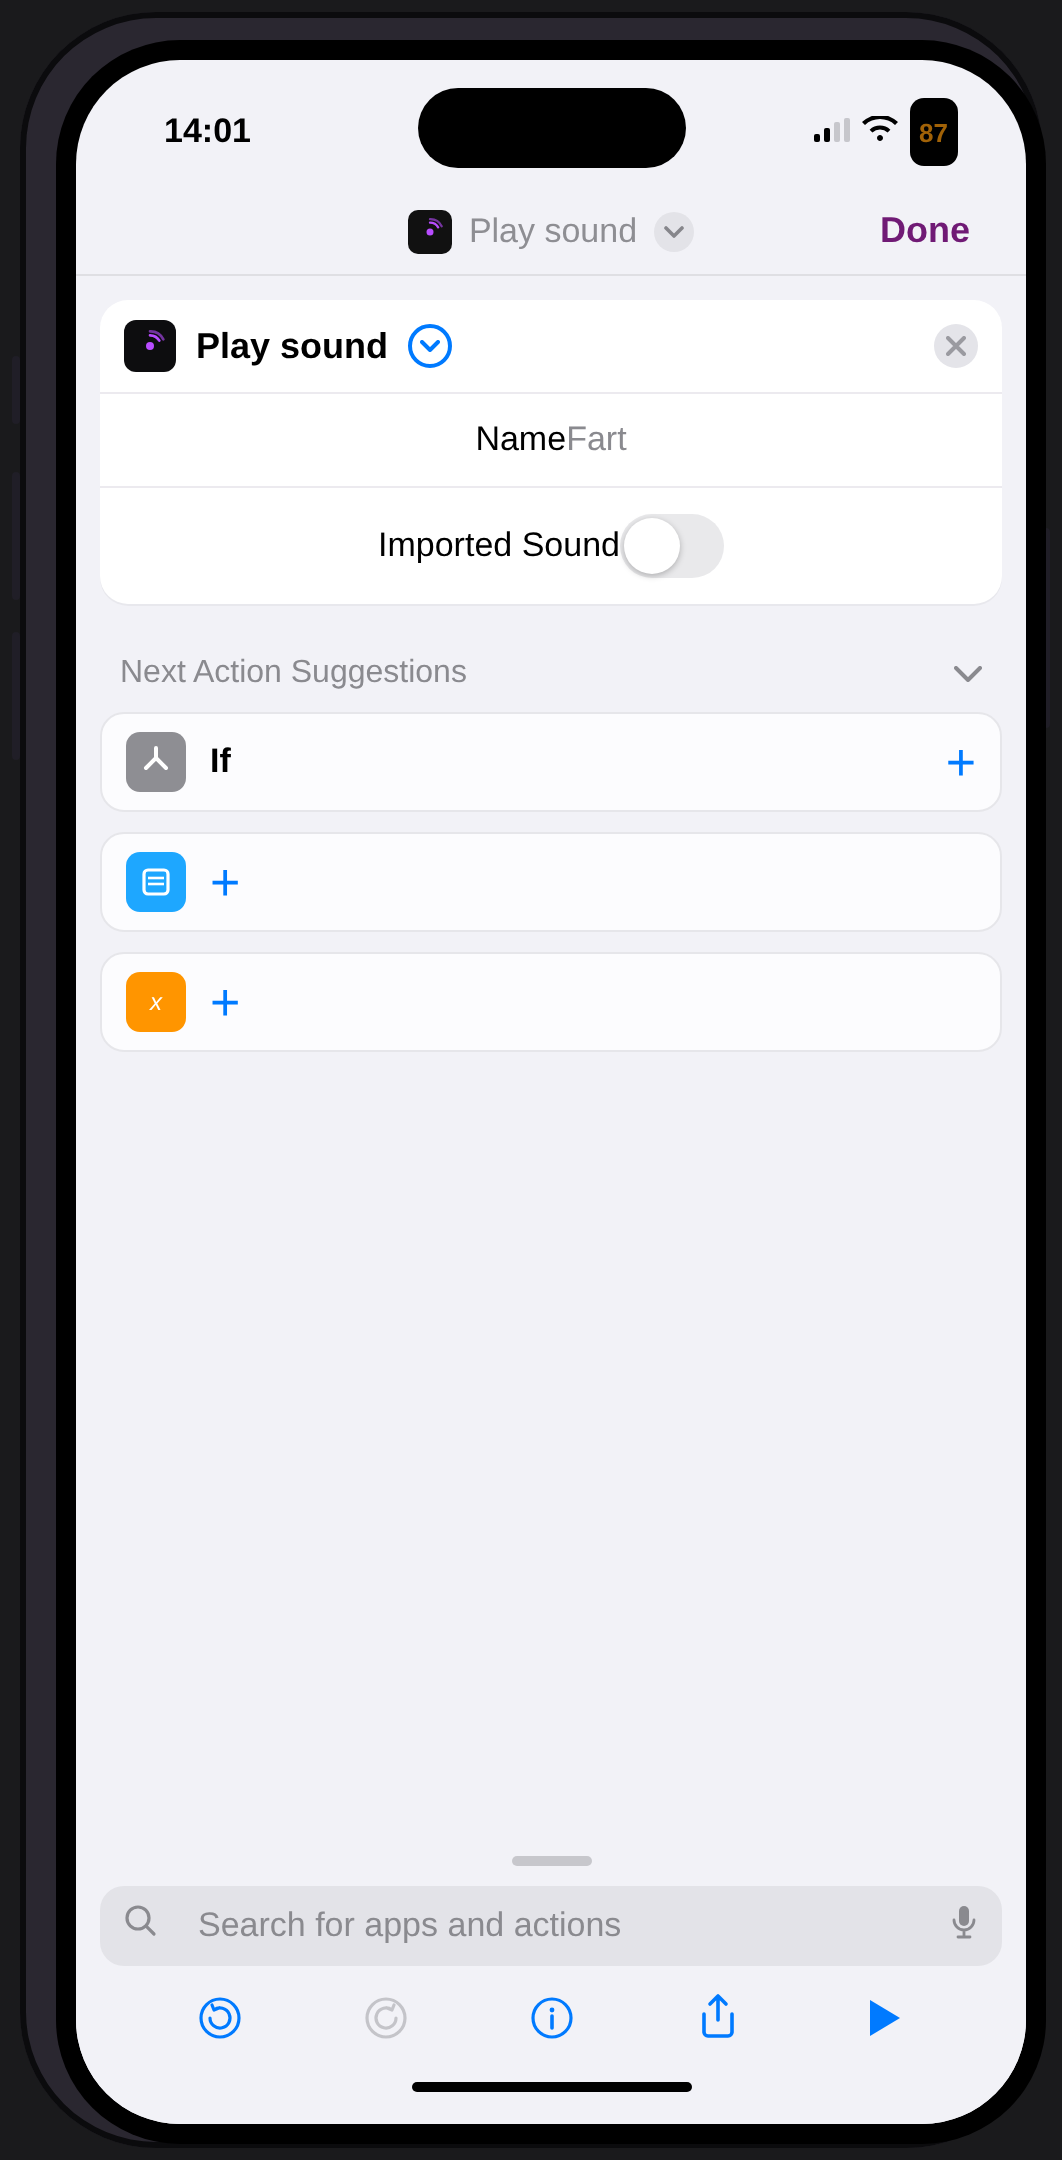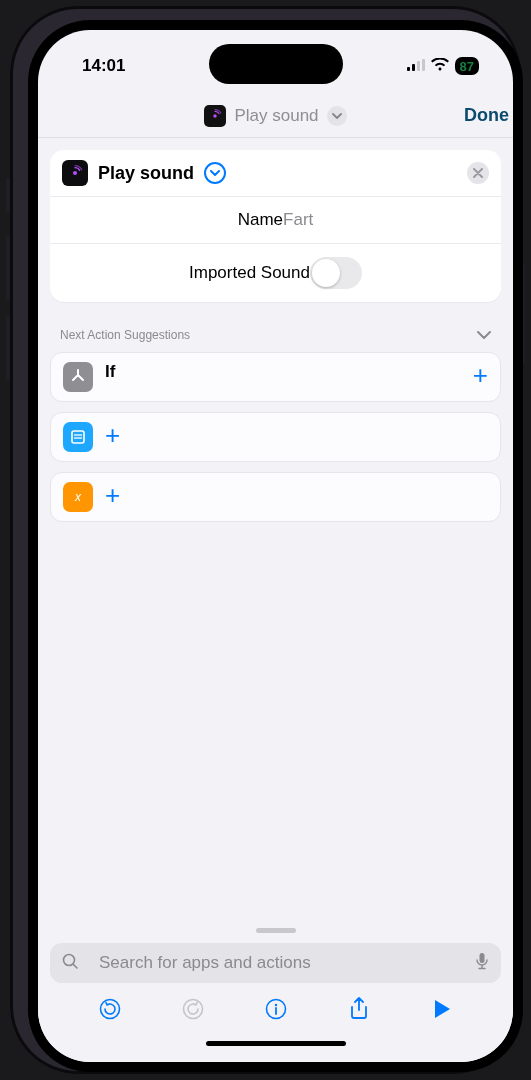--- a/index.html
+++ b/index.html
@@ -49,24 +49,24 @@
     padding: 0 34px 0 44px;
     font-size: 17px;
     font-weight: 600;
     color: #000;
     position: relative;
     margin-top: 8px;
   }
   .status-right { display: flex; align-items: center; gap: 6px; }
   .battery-box {
     display: inline-flex; align-items: center;
-    background: #000; color: #15803d;
+    background: #000; color: #a16207;
     border-radius: 7px; padding: 1px 5px;
     font-size: 13px; font-weight: 700;
-    height: 18px;
+    height: 34px;
   }
 
   .nav-bar {
     height: 44px;
     display: flex;
     align-items: center;
     justify-content: center;
     position: relative;
     border-bottom: 1px solid rgba(0,0,0,0.08);
     background: #f2f2f7;
@@ -79,23 +79,23 @@
   .nav-app-icon {
     width: 22px; height: 22px; border-radius: 5px;
     background: #111; display:flex; align-items:center; justify-content:center;
   }
   .nav-app-icon svg { width: 14px; height: 14px; }
   .nav-chevron-circle {
     width: 20px; height: 20px; border-radius: 50%;
     background: #e3e3e8; display:flex; align-items:center; justify-content:center;
   }
   .nav-done {
-    position: absolute; right: 4px; top: 0; bottom: 0;
+    position: absolute; right: 28px; top: 0; bottom: 0;
     display: flex; align-items: center;
-    color: #0c4a6e; font-size: 18px; font-weight: 600;
+    color: #701a75; font-size: 18px; font-weight: 600;
   }
 
   .content {
     flex: 1;
     padding: 12px 12px 0 12px;
     overflow-y: auto;
   }
 
   .card {
     background: #fff;
@@ -141,28 +141,28 @@
   }
   .toggle-knob {
     position: absolute; left: 2px; top: 2px;
     width: 28px; height: 28px; border-radius: 50%;
     background: #fff; box-shadow: 0 1px 3px rgba(0,0,0,0.25);
   }
 
   .section-header {
     display: flex; align-items: center; justify-content: space-between;
     padding: 26px 10px 10px 10px;
-    color: #8a8a8f; font-size: 12px;
+    color: #8a8a8f; font-size: 16px;
   }
 
   .suggestion-row {
     background: #fcfcfe;
     border: 1px solid #e6e6ea;
     border-radius: 12px;
-    display: flex; 
+    display: flex; align-items: center;
     padding: 9px 12px;
     gap: 12px;
     margin-bottom: 10px;
   }
   .sug-icon {
     width: 30px; height: 30px; border-radius: 7px;
     display:flex; align-items:center; justify-content:center;
   }
   .sug-name { font-size: 17px; font-weight: 600; color: #000; flex: 1; }
   .sug-plus { color: #007aff; font-size: 26px; font-weight: 300; line-height: 1; }

